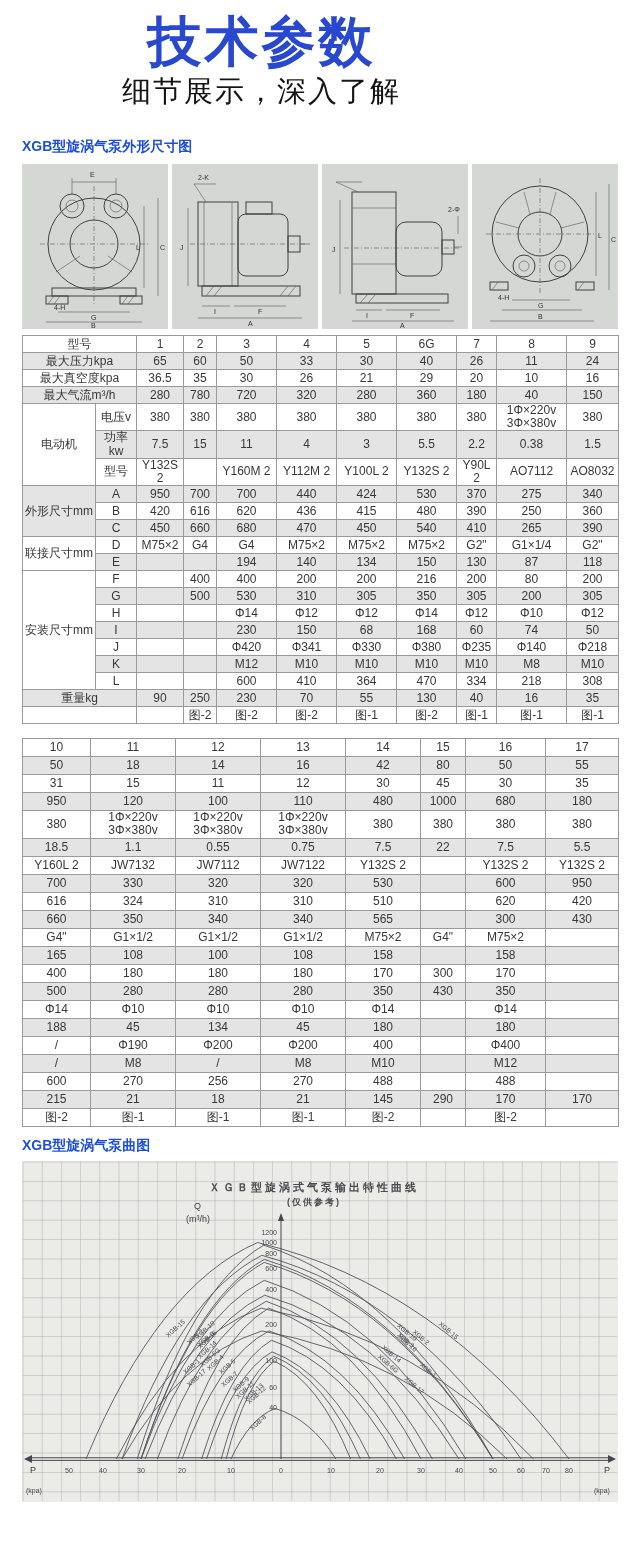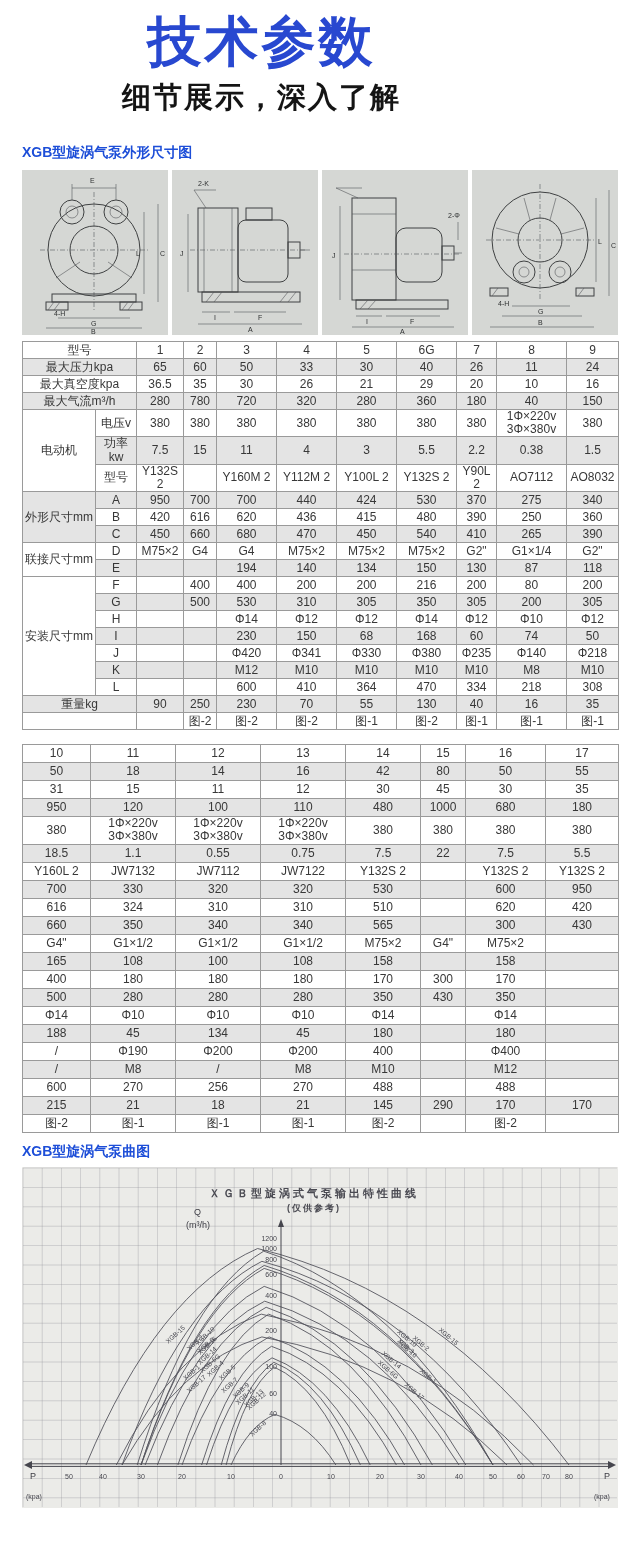--- a/index.html
+++ b/index.html
@@ -1,21 +1,21 @@
 <!DOCTYPE html>
 <html><head>
 <meta charset="utf-8">
 <style>
   html,body{margin:0;padding:0;}
   body{width:640px;height:1548px;overflow:hidden;background:#ffffff;
        font-family:"Liberation Sans","DejaVu Sans",sans-serif;color:#333;}
   .page{width:523px;height:1548px;position:relative;background:#fff;}
   .hero{text-align:center;padding-top:10px;}
   .hero-title{font-size:54px;font-weight:800;color:#2848d0;letter-spacing:3px;line-height:1.15;}
-  .hero-sub{font-size:29px;font-weight:700;color:#141414;letter-spacing:2px;margin-top:6px;}
+  .hero-sub{font-size:29px;font-weight:400;color:#141414;letter-spacing:2px;}
   .hero-tag{font-size:13px;color:#a3a3a3;letter-spacing:3px;margin-top:10px;text-transform:uppercase;}
   .sec-head{font-size:14px;font-weight:700;color:#1d4ed8;margin:0 0 0 22px;}
   .sec-head.h1{margin-top:26px;}
   .sec-head.h2{margin-top:18px;margin-bottom:5px;}
   .sec-head.h3{margin-top:10px;}
   .drawings{display:flex;gap:4px;margin:8px 0 0 22px;width:596px;}
   .panel{background:#d5d7d4;width:146px;height:165px;}
   .panel svg{display:block;}
   .dwg{stroke:#3f4142;stroke-width:1;fill:none;}
   .dwg-thin{stroke:#55585a;stroke-width:.6;fill:none;}

